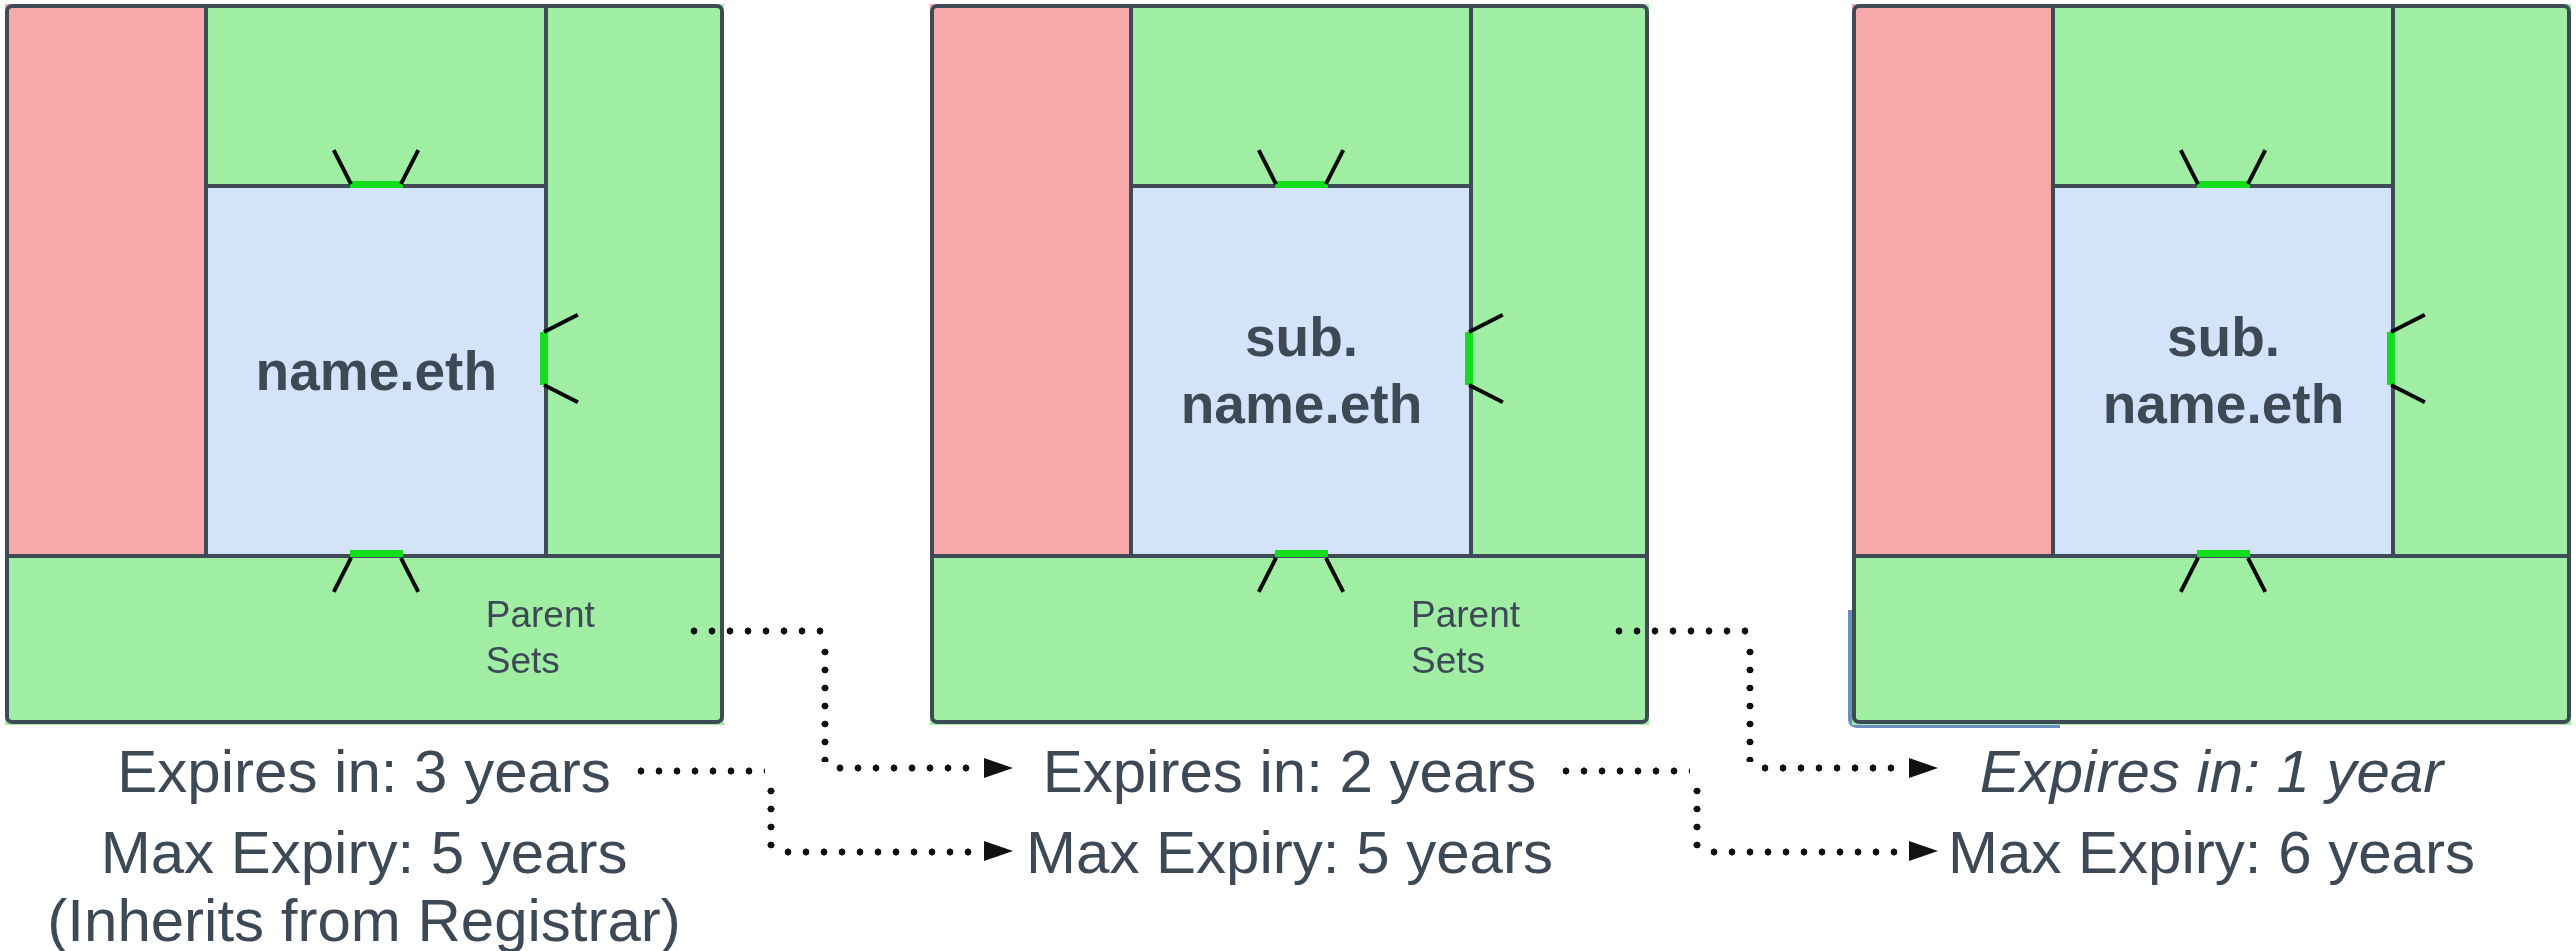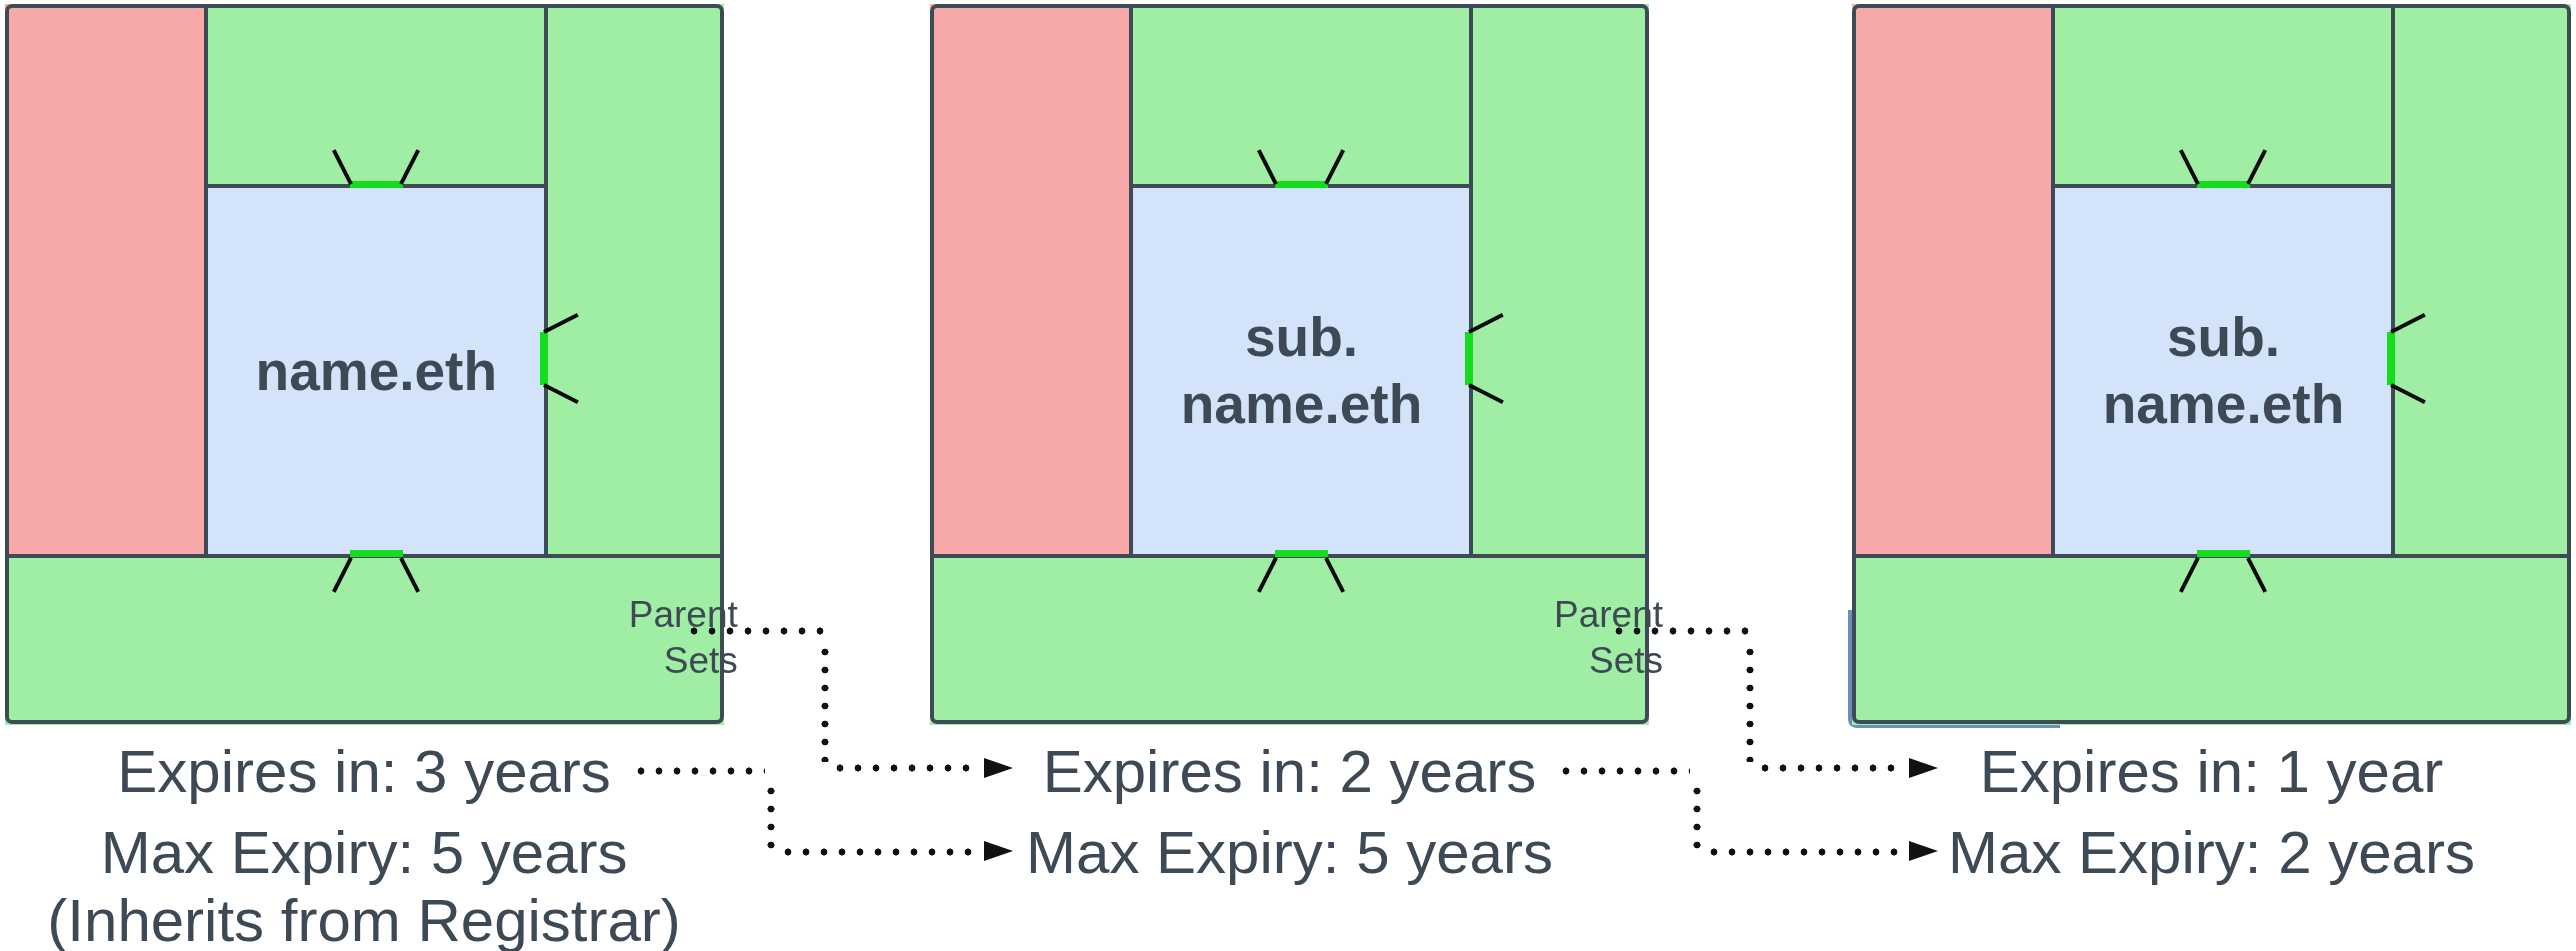--- a/index.html
+++ b/index.html
@@ -34,21 +34,21 @@
   .d-tl{left:344px;top:142px;transform-origin:50% 100%;transform:rotate(-27deg);}
   .d-tr{left:394px;top:142px;transform-origin:50% 100%;transform:rotate(27deg);}
   .d-bl{left:344px;top:554px;transform-origin:50% 0%;transform:rotate(27deg);}
   .d-br{left:394px;top:554px;transform-origin:50% 0%;transform:rotate(-27deg);}
   .d-rt{left:539px;top:326px;transform-origin:0% 50%;transform:rotate(-27deg);}
   .d-rb{left:539px;top:379px;transform-origin:0% 50%;transform:rotate(27deg);}
 
   .name-label{position:absolute;left:202px;top:183px;width:339px;height:369px;
       display:flex;flex-direction:column;align-items:center;justify-content:center;
       font-size:55px;font-weight:bold;line-height:67px;color:var(--ink);text-align:center;}
-  .parent-sets{position:absolute;left:481px;top:588px;width:252px;text-align:right;
+  .parent-sets{position:absolute;left:481px;top:588px;width:252px;text-align:left;
       font-size:37px;line-height:46px;color:var(--ink);}
   .parent-sets span{display:block;}
 
   
   .row{position:absolute;width:721px;text-align:center;font-size:60px;
        line-height:66px;color:var(--ink);white-space:nowrap;}
 
   
   .dot-h{position:absolute;height:7.8px;
       background-image:radial-gradient(circle,var(--dot) 3.3px,transparent 3.6px);
@@ -157,22 +157,22 @@
     </div>
   </div>
 
   <div class="row" style="left:3.6px;top:739px;">Expires in: 3 years</div>
   <div class="row" style="left:3.6px;top:820px;">Max Expiry: 5 years</div>
   <div class="row" style="left:3.6px;top:888px;">(Inherits from Registrar)</div>
 
   <div class="row" style="left:929px;top:739px;">Expires in: 2 years</div>
   <div class="row" style="left:929px;top:820px;">Max Expiry: 5 years</div>
 
-  <div class="row" style="left:1851px;top:739px;">Expires in: 1 year</div>
-  <div class="row" style="left:1851px;top:820px;">Max Expiry: 2 years</div>
+  <div class="row" style="left:1851px;top:739px;font-style:italic;">Expires in: 1 year</div>
+  <div class="row" style="left:1851px;top:820px;">Max Expiry: 6 years</div>
 
   <div class="dot-h" style="left:685px;top:627px;width:141px;"></div>
   <div class="dot-v" style="left:821px;top:643px;height:119px;"></div>
   <div class="dot-h" style="left:831px;top:764px;width:147px;"></div>
   <div class="arrow-right" style="left:984px;top:758px;"></div>
 
   <div class="dot-h" style="left:632px;top:767px;width:133px;"></div>
   <div class="dot-v" style="left:767px;top:782px;height:67px;"></div>
   <div class="dot-h" style="left:779px;top:848px;width:198px;"></div>
   <div class="arrow-right" style="left:984px;top:841px;"></div>

